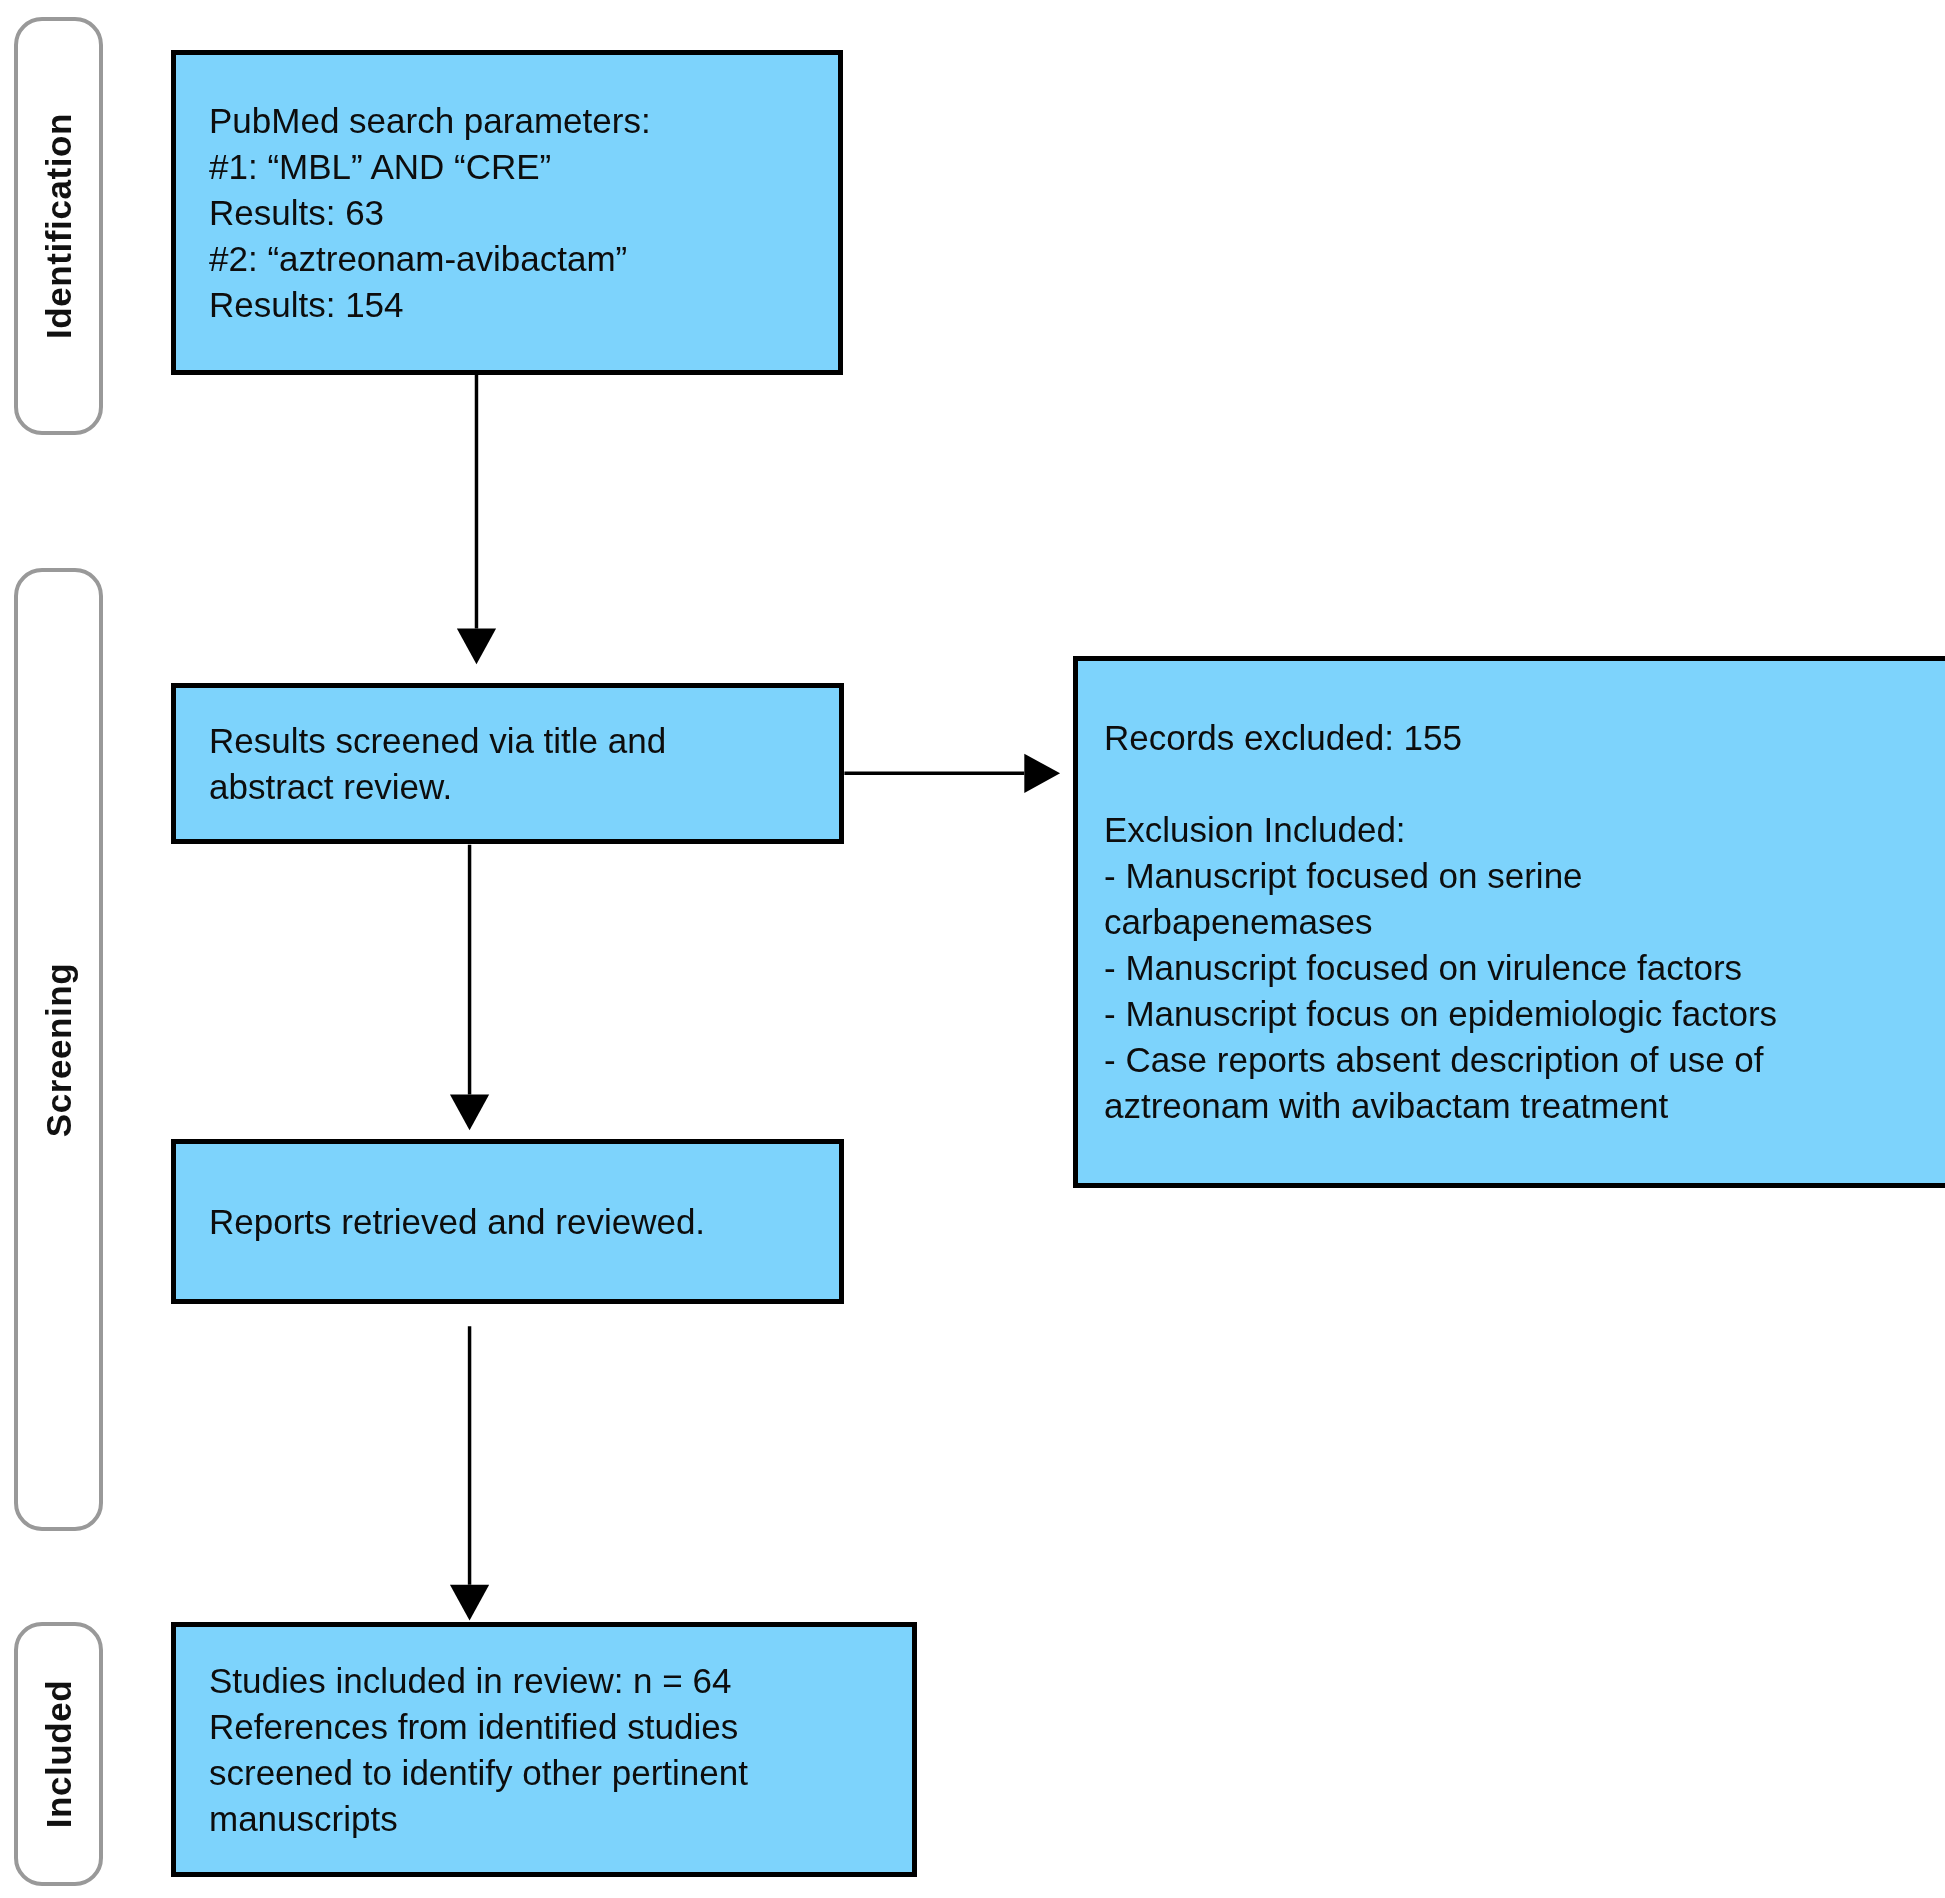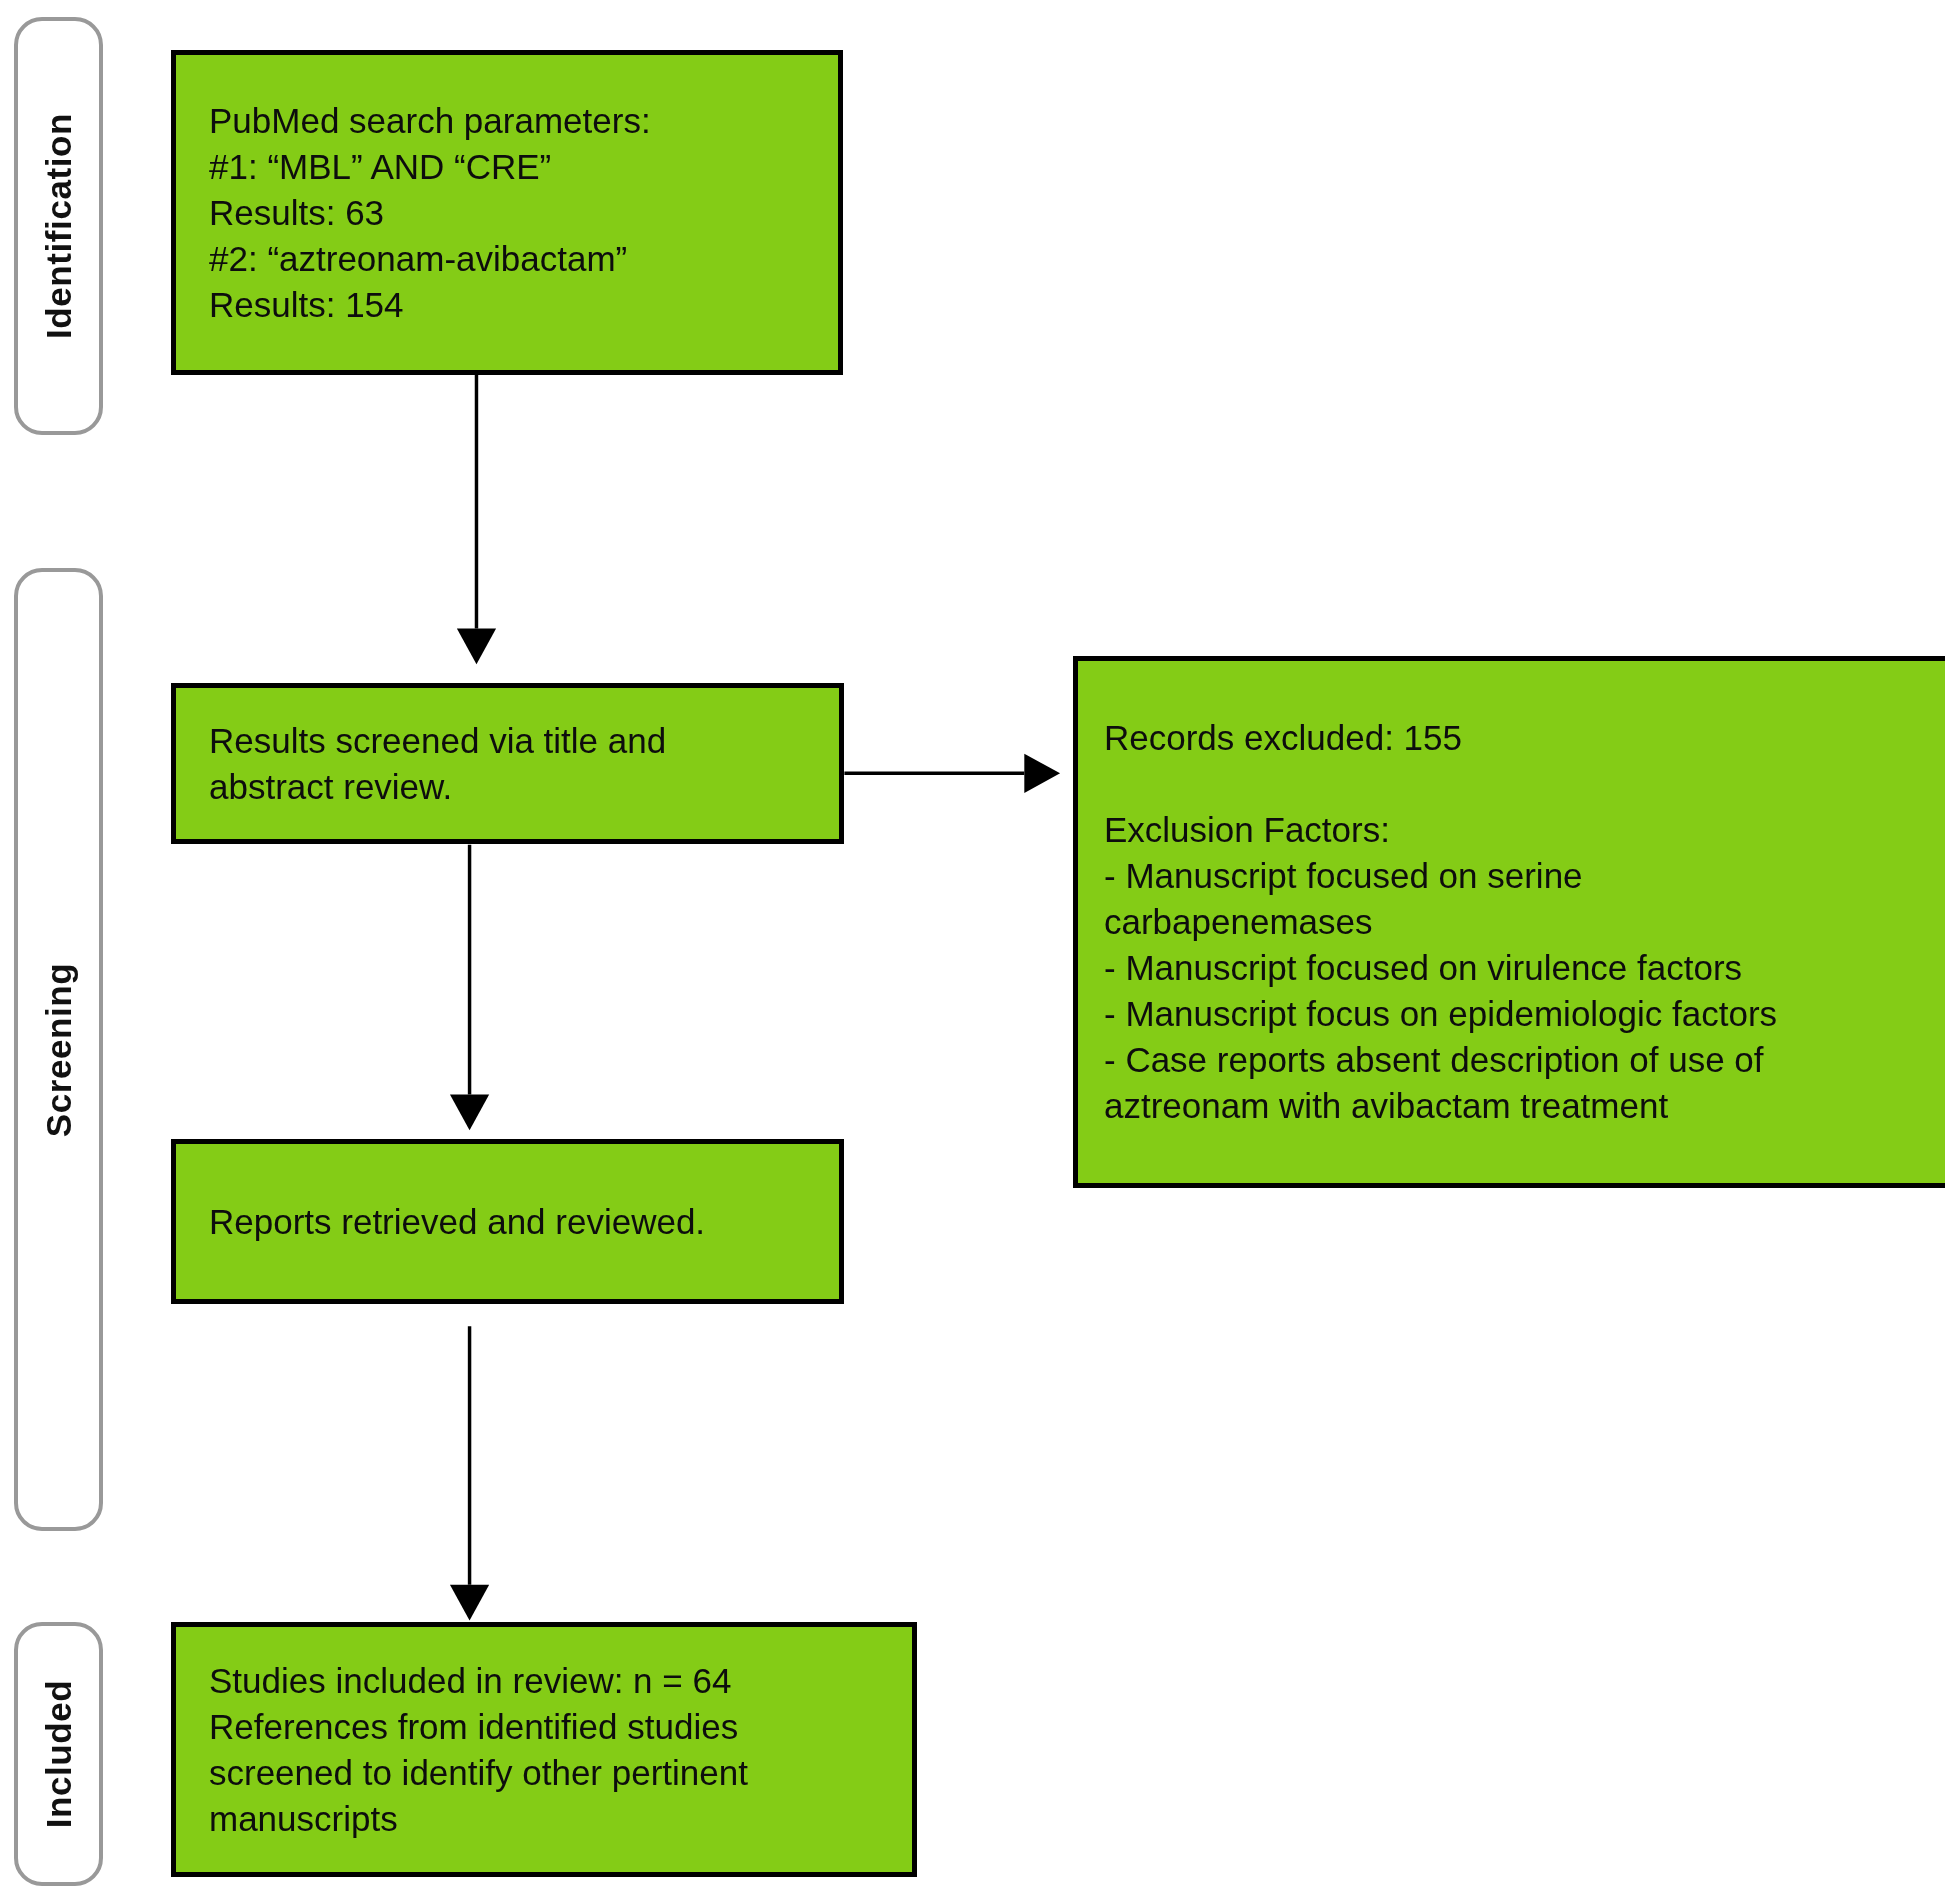--- a/index.html
+++ b/index.html
@@ -36,21 +36,21 @@
     font-size: 35px;
     font-weight: bold;
     letter-spacing: 0.6px;
     color: #111111;
   }
 
   
   .fbox {
     position: absolute;
     box-sizing: border-box;
-    background: #84cc16;
+    background: #7dd3fc;
     border: 5.8px solid #000000;
     display: flex;
     flex-direction: column;
     justify-content: center;
     font-size: 35px;
     line-height: 46px;
     color: #0d0d0d;
   }
   .fbox .bline {
     height: 46px;
@@ -120,21 +120,21 @@
   </div>
 
   <div class="fbox pad-l" style="left:171px; top:683px; width:673px; height:161px;justify-content:center;">
     <div class="bline">Results screened via title and</div>
     <div class="bline">abstract review.</div>
   </div>
 
   <div class="fbox pad-r" style="left:1060px; top:656px; width:882px; height:532px;margin-left:13px;">
     <div class="bline">Records excluded: 155</div>
     <div class="bline"></div>
-    <div class="bline">Exclusion Factors:</div>
+    <div class="bline">Exclusion Included:</div>
     <div class="bline">- Manuscript focused on serine</div>
     <div class="bline">carbapenemases</div>
     <div class="bline">- Manuscript focused on virulence factors</div>
     <div class="bline">- Manuscript focus on epidemiologic factors</div>
     <div class="bline">- Case reports absent description of use of</div>
     <div class="bline">aztreonam with avibactam treatment</div>
   </div>
 
   <div class="fbox pad-l" style="left:171px; top:1139px; width:673px; height:165px;">
     <div class="bline">Reports retrieved and reviewed.</div>

